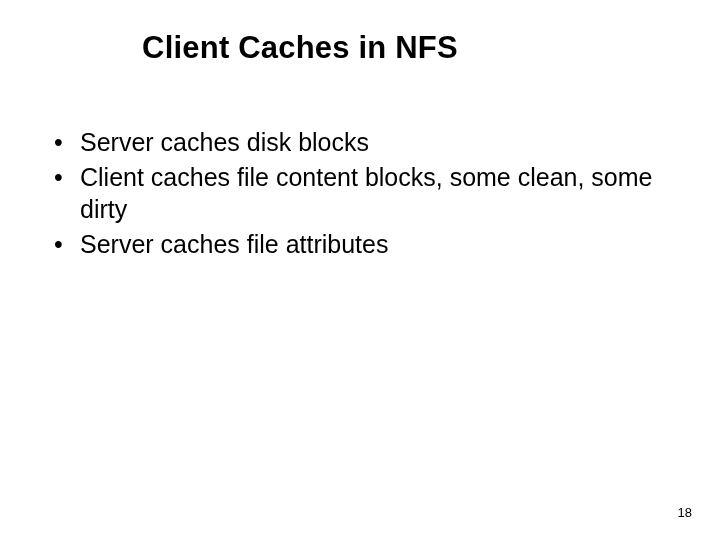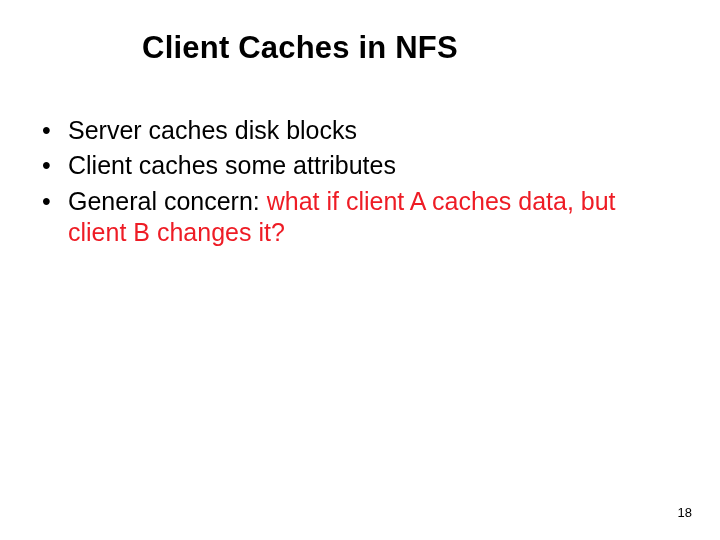--- a/index.html
+++ b/index.html
@@ -29,21 +29,21 @@
     letter-spacing: 0.2px;
   }
   .body {
     position: absolute;
     top: 115px;
     left: 36px;
     width: 640px;
   }
   ul.bullets {
     list-style: none;
-    margin: 0;
+    margin: 12px;
     padding: 0;
   }
   ul.bullets > li {
     position: relative;
     padding-left: 32px;
     font-size: 25px;
     line-height: 1.25;
     margin: 0 0 4px 0;
   }
   ul.bullets > li::before {
@@ -67,20 +67,20 @@
 </head>
 <body>
 
 <div class="slide">
 
   <div class="title">Client Caches in NFS</div>
 
   <div class="body">
     <ul class="bullets">
       <li><span>Server caches disk blocks</span></li>
-      <li><span>Client caches some attributes</span></li>
-      <li><span>General concern: </span><span class="red">what if client A caches data, but client B changes it?</span></li>
+      <li><span>Client caches file content blocks, some clean, some dirty</span></li>
+      <li><span>Server caches file attributes</span></li>
     </ul>
   </div>
 
   <div class="page-num">18</div>
 
 </div>
 
 </body></html>

